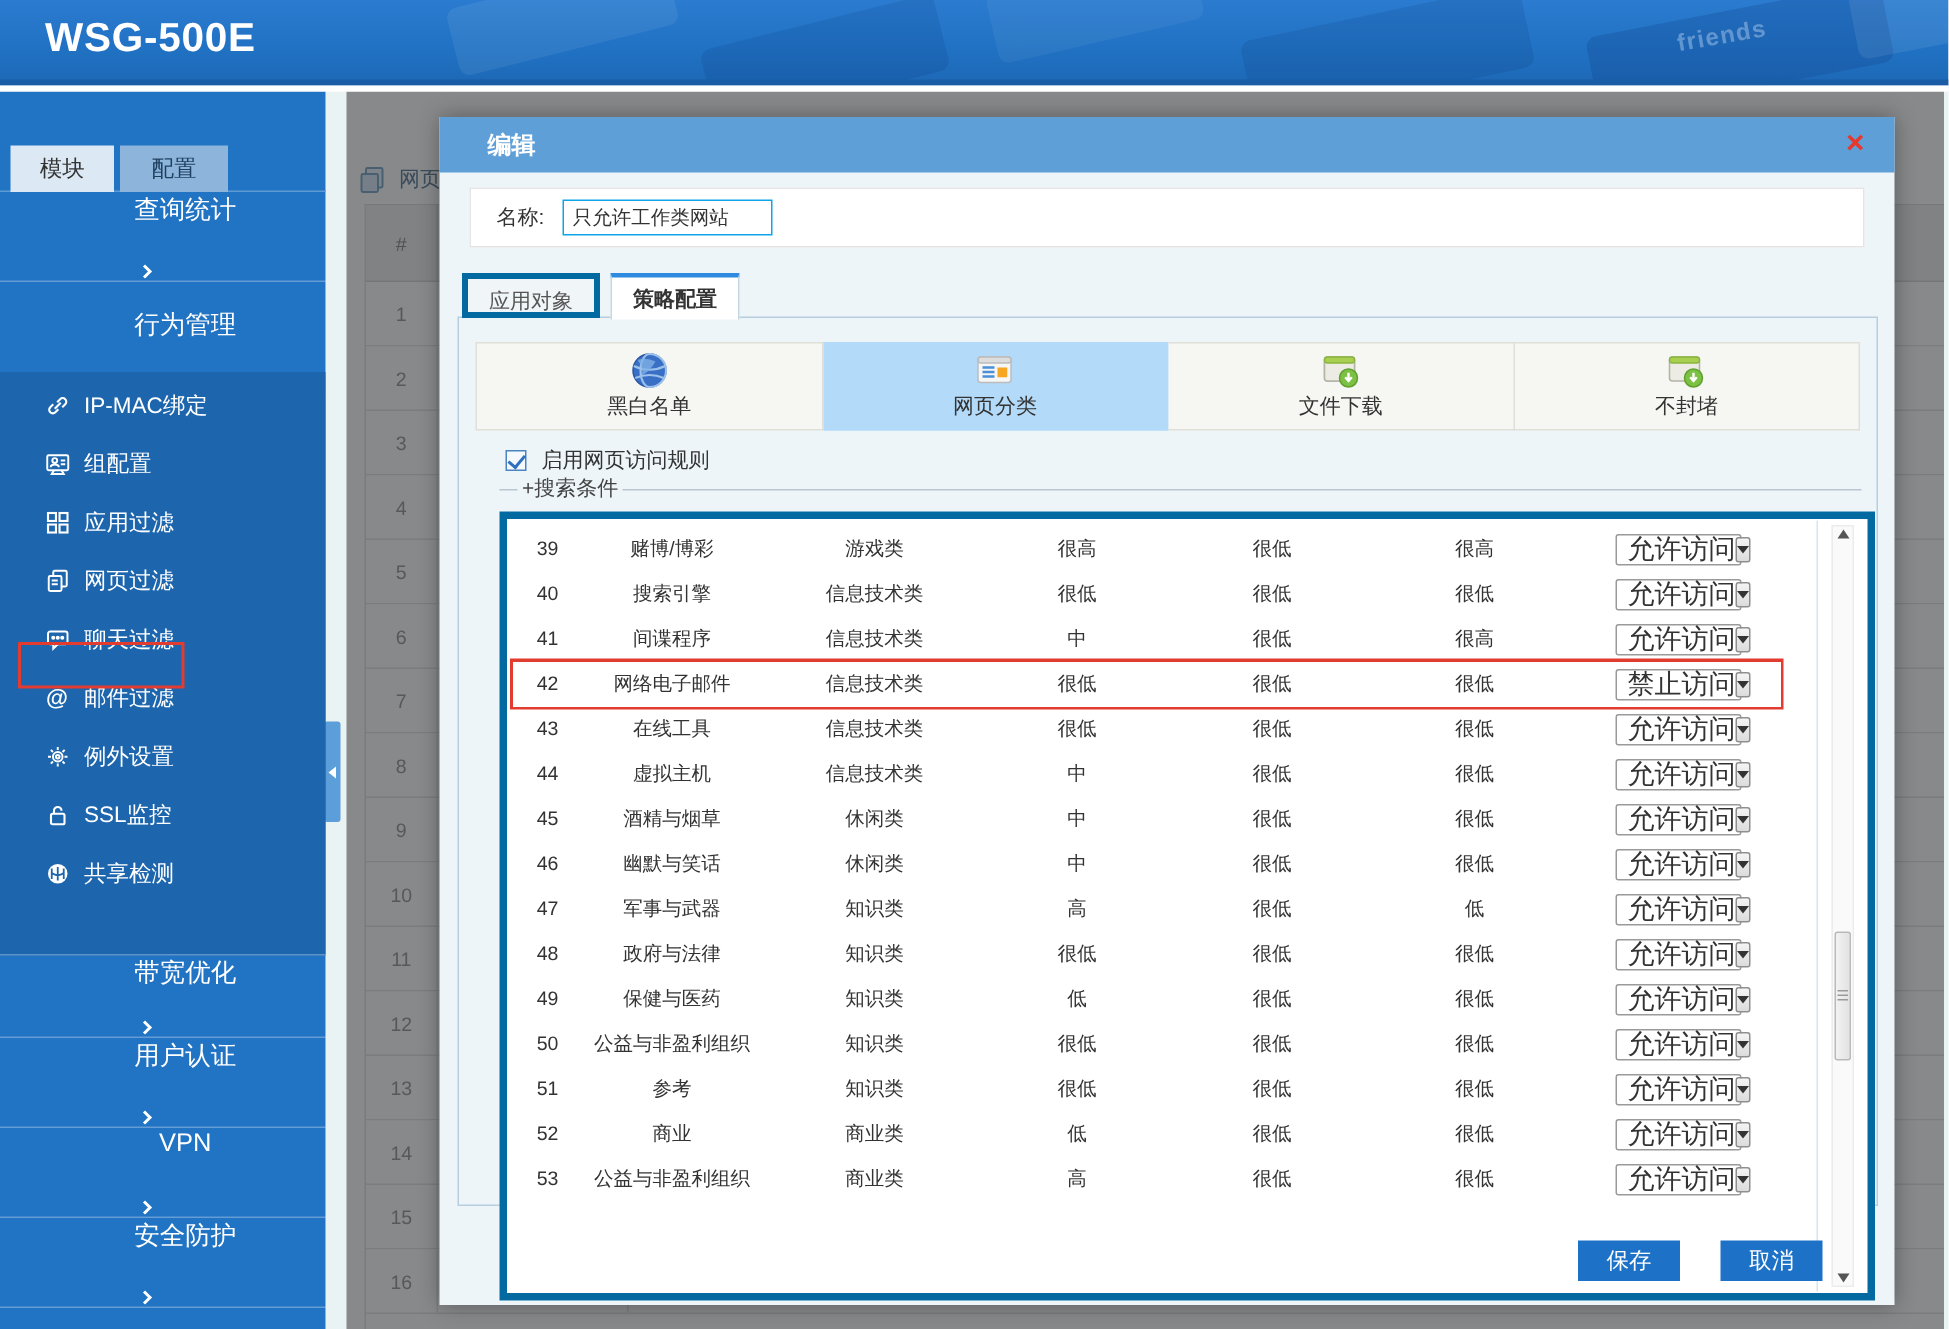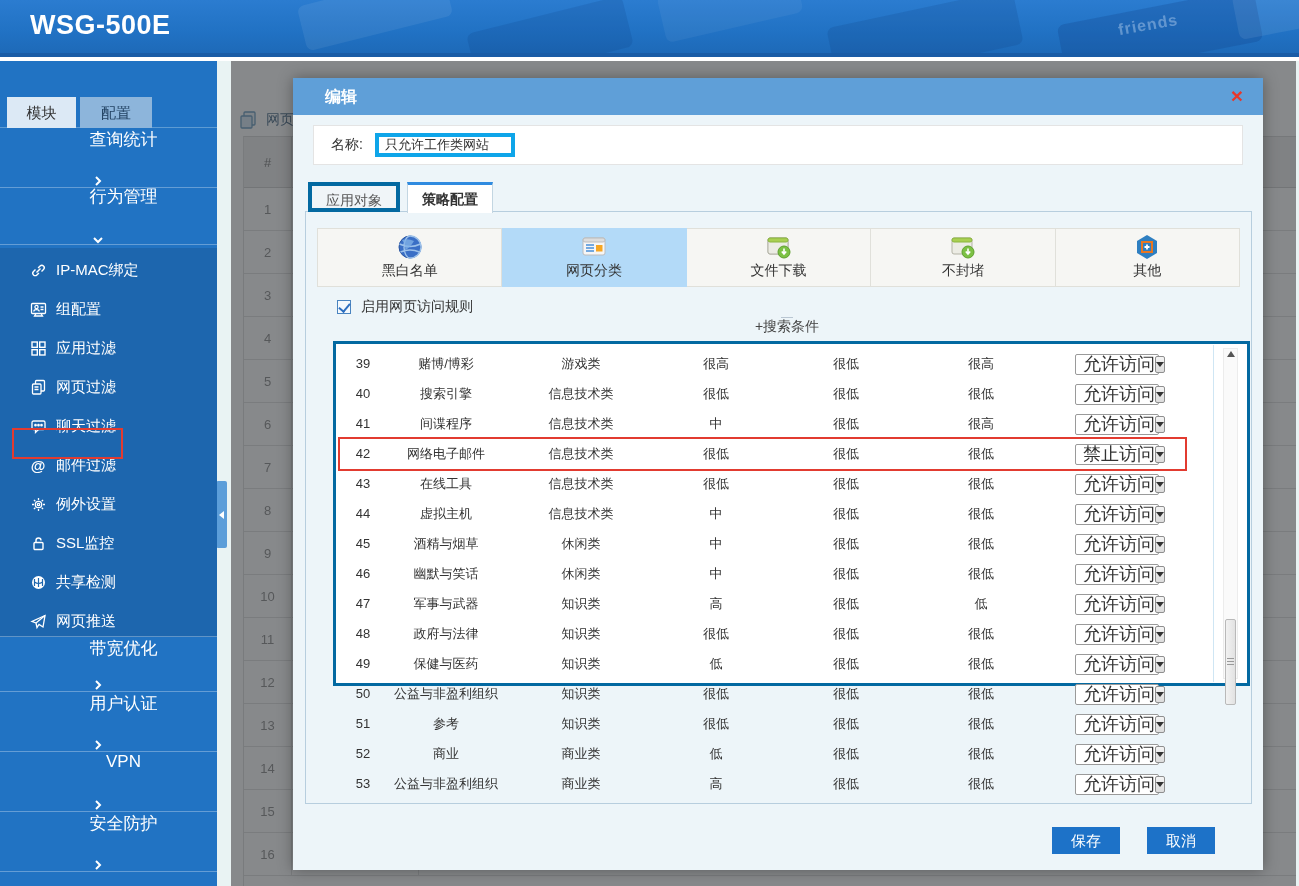--- a/index.html
+++ b/index.html
@@ -49,63 +49,63 @@
   
   .sidebar { position:absolute; left:0; top:61px; width:217px; height:825px; background:#2173c3; z-index:30; color:#fff; }
   .side-tabs { position:absolute; left:0; top:36px; width:217px; height:31px; border-bottom:1px solid #5d9bd3; }
   .side-tab { position:absolute; top:0; height:31px; text-align:center; line-height:31px; font-size:15px; cursor:pointer; }
   .side-tab.active { left:7px; width:69px; background:#dce9f5; color:#333; }
   .side-tab.inactive { left:80px; width:72px; background:#8db5db; color:#1f3f5f; }
   .side-section { position:absolute; left:0; width:217px; border-bottom:1px solid rgba(255,255,255,.30);
     display:flex; align-items:center;flex-direction:column; }
   .side-section .lbl { padding-left:30px; font-size:17px; flex:1; }
   .side-section .chev { margin-right:22px; display:flex; }
-  .s1{top:67px;height:60px;} .s2{top:124px;height:60px;text-align:center;}
+  .s1{top:67px;height:60px;} .s2{top:144px;height:60px;text-align:center;}
   .s3{top:576px;height:55px;} .s4{top:631px;height:60px;} .s5{top:691px;height:60px;} .s6{top:751px;height:60px;}
   .s7{top:811px;height:14px;border-bottom:none;}
   .submenu { position:absolute; left:0; top:187px; width:217px; height:389px; background:#1d66ae; border-bottom:1px solid rgba(255,255,255,.30); }
   .sub-item { position:absolute; left:0; width:217px; height:39px; display:flex; align-items:center; cursor:pointer; }
   .sub-item .ic { width:18px; margin-left:29px; margin-right:9px; display:flex; justify-content:center; }
   .sub-item .lb { font-size:15px; }
   .red-box { position:absolute; left:12px; top:180px; width:111px; height:31px; border:2px solid #e23b30; z-index:2; }
 
   
   .modal { position:absolute; left:293px; top:78px; width:970px; height:792px; background:#edf5f9; z-index:40;
     box-shadow:0 0 14px rgba(0,0,0,.35); }
   .modal-header { position:absolute; left:0; top:0; width:970px; height:37px; background:#5f9fd8; }
   .modal-title { position:absolute; left:32px; top:9px; color:#fff; font-size:16px; font-weight:bold; }
   .modal-close { position:absolute; right:20px; top:6px; color:#e8372b; font-size:21px; font-weight:bold; cursor:pointer; line-height:24px; }
   .name-box { position:absolute; left:20px; top:47px; width:930px; height:40px; background:#fff; border:1px solid #e4e4e4;
     display:flex; align-items:center; }
   .name-box .nl { margin-left:17px; font-size:14px; color:#333; }
-  .name-box input { margin-left:12px; width:140px; height:24px; border:4px solid #0ea5e9; font-size:13px; padding-left:6px;
+  .name-box input { margin-left:12px; width:140px; height:24px; border:1px solid #0ea5e9; font-size:13px; padding-left:6px;
     color:#333; font-family:"Liberation Sans",sans-serif; }
   .mtabs { position:absolute; left:15px; top:104px; height:30px; display:flex; gap:7px; z-index:3; }
   .mtab { height:30px; padding:0 14px; font-size:14px; line-height:28px; cursor:pointer; }
   .mtab.inactive { background:#f0f5f8; border:4px solid #0369a1; color:#555; }
   .mtab.active { background:#fff; border:1px solid #c3d6e2; border-top:3px solid #2f8be0; border-bottom:none;
     font-weight:bold; color:#333; height:31px; }
   .panel { position:absolute; left:12px; top:133px; width:947px; height:593px; border:1px solid #b7cede; background:#edf5f9; }
   .icon-tabs { position:absolute; left:11px; top:16px; width:923px; height:59px; display:flex; }
   .icon-tab { flex:1; background:#f6f6f3; border:1px solid #e0e0da; border-left:none; display:flex; flex-direction:column;
     align-items:center; justify-content:flex-end; padding-bottom:6px; cursor:pointer; }
   .icon-tab:first-child { border-left:1px solid #e0e0da; }
   .icon-tab.selected { background:#b3daf8; border-color:#b3daf8; }
   .icon-tab .lb { font-size:14px; color:#333; margin-top:1px; }
   .enable-row { position:absolute; left:31px; top:86px; display:flex; align-items:center; gap:10px; }
   .cbx { width:14px; height:14px; border:1px solid #4a84c0; background:#f4f9fd; position:relative; cursor:pointer; }
   .cbx::after { content:""; position:absolute; left:3px; top:0px; width:5px; height:9px;
     border-right:2px solid #2e6fc0; border-bottom:2px solid #2e6fc0; transform:rotate(40deg); }
   .enable-row .lb { font-size:14px; color:#333; }
-  .legend-row { position:absolute; left:27px; top:105px; width:908px; display:flex; align-items:center;flex-direction:column; }
+  .legend-row { position:absolute; left:27px; top:105px; width:908px; display:flex; align-items:center; }
   .legend-row .dash { width:12px; border-top:1px solid #b9c6d2; }
   .legend-row .tx { font-size:14px; color:#444; padding:0 3px; }
   .legend-row .line { flex:1; border-top:1px solid #b9c6d2; }
 
-  .rule-table { position:absolute; left:27px; top:129px; width:917px; height:345px; background:#fff; border:3px solid #0369a1; }
+  .rule-table { position:absolute; left:27px; top:129px; width:917px; height:526px; background:#fff; border:5px solid #0369a1; }
   .rt-rows { position:absolute; left:4px; top:5px; width:845px; }
   .rt-row { display:grid; grid-template-columns:46px 120px 150px 120px 140px 130px 1fr; height:30px; align-items:center; }
   .rt-row .c { font-size:13px; color:#333; text-align:center; line-height:30px; white-space:nowrap; }
   .rt-row.highlight { box-shadow:0 0 0 2px #e23b30; }
   .select { width:84px; height:21px; margin-left:29px; border:1px solid #9a9a9a; background:#fff; border-radius:2px;
     display:flex; align-items:center; cursor:pointer; }
   .sel-val { flex:1; font-size:18px; color:#333; padding-left:7px; line-height:19px; white-space:nowrap; }
   .sel-btn { width:17px; height:17px; margin-right:1px; background:linear-gradient(#f4f4f4,#dcdcdc); border:1px solid #8f8f8f;
     border-radius:2px; display:flex; align-items:center; justify-content:center; }
   .tri-down { width:0; height:0; border-left:4px solid transparent; border-right:4px solid transparent; border-top:5px solid #333; }
@@ -369,29 +369,20 @@
     </div>
     <div class="sub-item" style="top:315px">
       <span class="ic">
           <svg width="17" height="17" viewBox="0 0 17 17">
             <circle cx="8.5" cy="8.5" r="6.5" fill="#fff"></circle>
             <path d="M4.5 5 v7 M8.5 4 v9 M12.5 5 v7 M4.5 8 q4 3 8 0" fill="none" stroke="#1d66ae" stroke-width="1.2"></path>
           </svg>
         </span>
       <span class="lb">共享检测</span>
     </div>
-    <div class="sub-item" style="top:354px">
-      <span class="ic">
-          <svg width="17" height="17" viewBox="0 0 17 17" fill="none" stroke="#fff" stroke-width="1.3">
-            <path d="M15 2.5 L2 8.5 l4 1.5 1 4.5 2-3 4 2.5 z"></path>
-            <path d="M6 10 L15 2.5"></path>
-          </svg>
-        </span>
-      <span class="lb">网页推送</span>
-    </div>
   </div>
 
   <div class="side-section s3">
     <span class="lbl">带宽优化</span>
     <span class="chev">
       <svg width="8" height="12" viewBox="0 0 8 12">
           <polyline points="2,2 6,6 2,10" fill="none" stroke="#fff" stroke-width="2"></polyline>
         </svg>
       </span>
   </div>
@@ -469,28 +460,20 @@
         <span class="lb">文件下载</span>
       </div>
       <div class="icon-tab">
         <svg width="28" height="28" viewBox="0 0 28 28">
           <rect x="3" y="5" width="20" height="16" rx="2" fill="#ecece4" stroke="#b3b3a6"></rect>
           <rect x="3" y="5" width="20" height="4" rx="2" fill="#a9cf52" stroke="#8ab53e"></rect>
           <circle cx="19" cy="19" r="6" fill="#7cc144" stroke="#5fa02e"></circle>
           <path d="M19 15.5 v5 M16.8 18.5 l2.2 2.5 2.2-2.5" fill="none" stroke="#fff" stroke-width="1.6"></path>
         </svg>
         <span class="lb">不封堵</span>
-      </div>
-      <div class="icon-tab">
-        <svg width="28" height="28" viewBox="0 0 28 28">
-          <polygon points="14,2 24,8 24,20 14,26 4,20 4,8" fill="#2e7fc1"></polygon>
-          <rect x="9" y="9" width="10" height="10" fill="none" stroke="#e87722" stroke-width="2"></rect>
-          <path d="M14 11.5 v5 M11.5 14 h5" stroke="#fff" stroke-width="1.8"></path>
-        </svg>
-        <span class="lb">其他</span>
       </div>
     </div>
 
     <div class="enable-row">
       <span class="cbx"></span>
       <span class="lb">启用网页访问规则</span>
     </div>
 
     <div class="legend-row">
       <span class="dash"></span>

